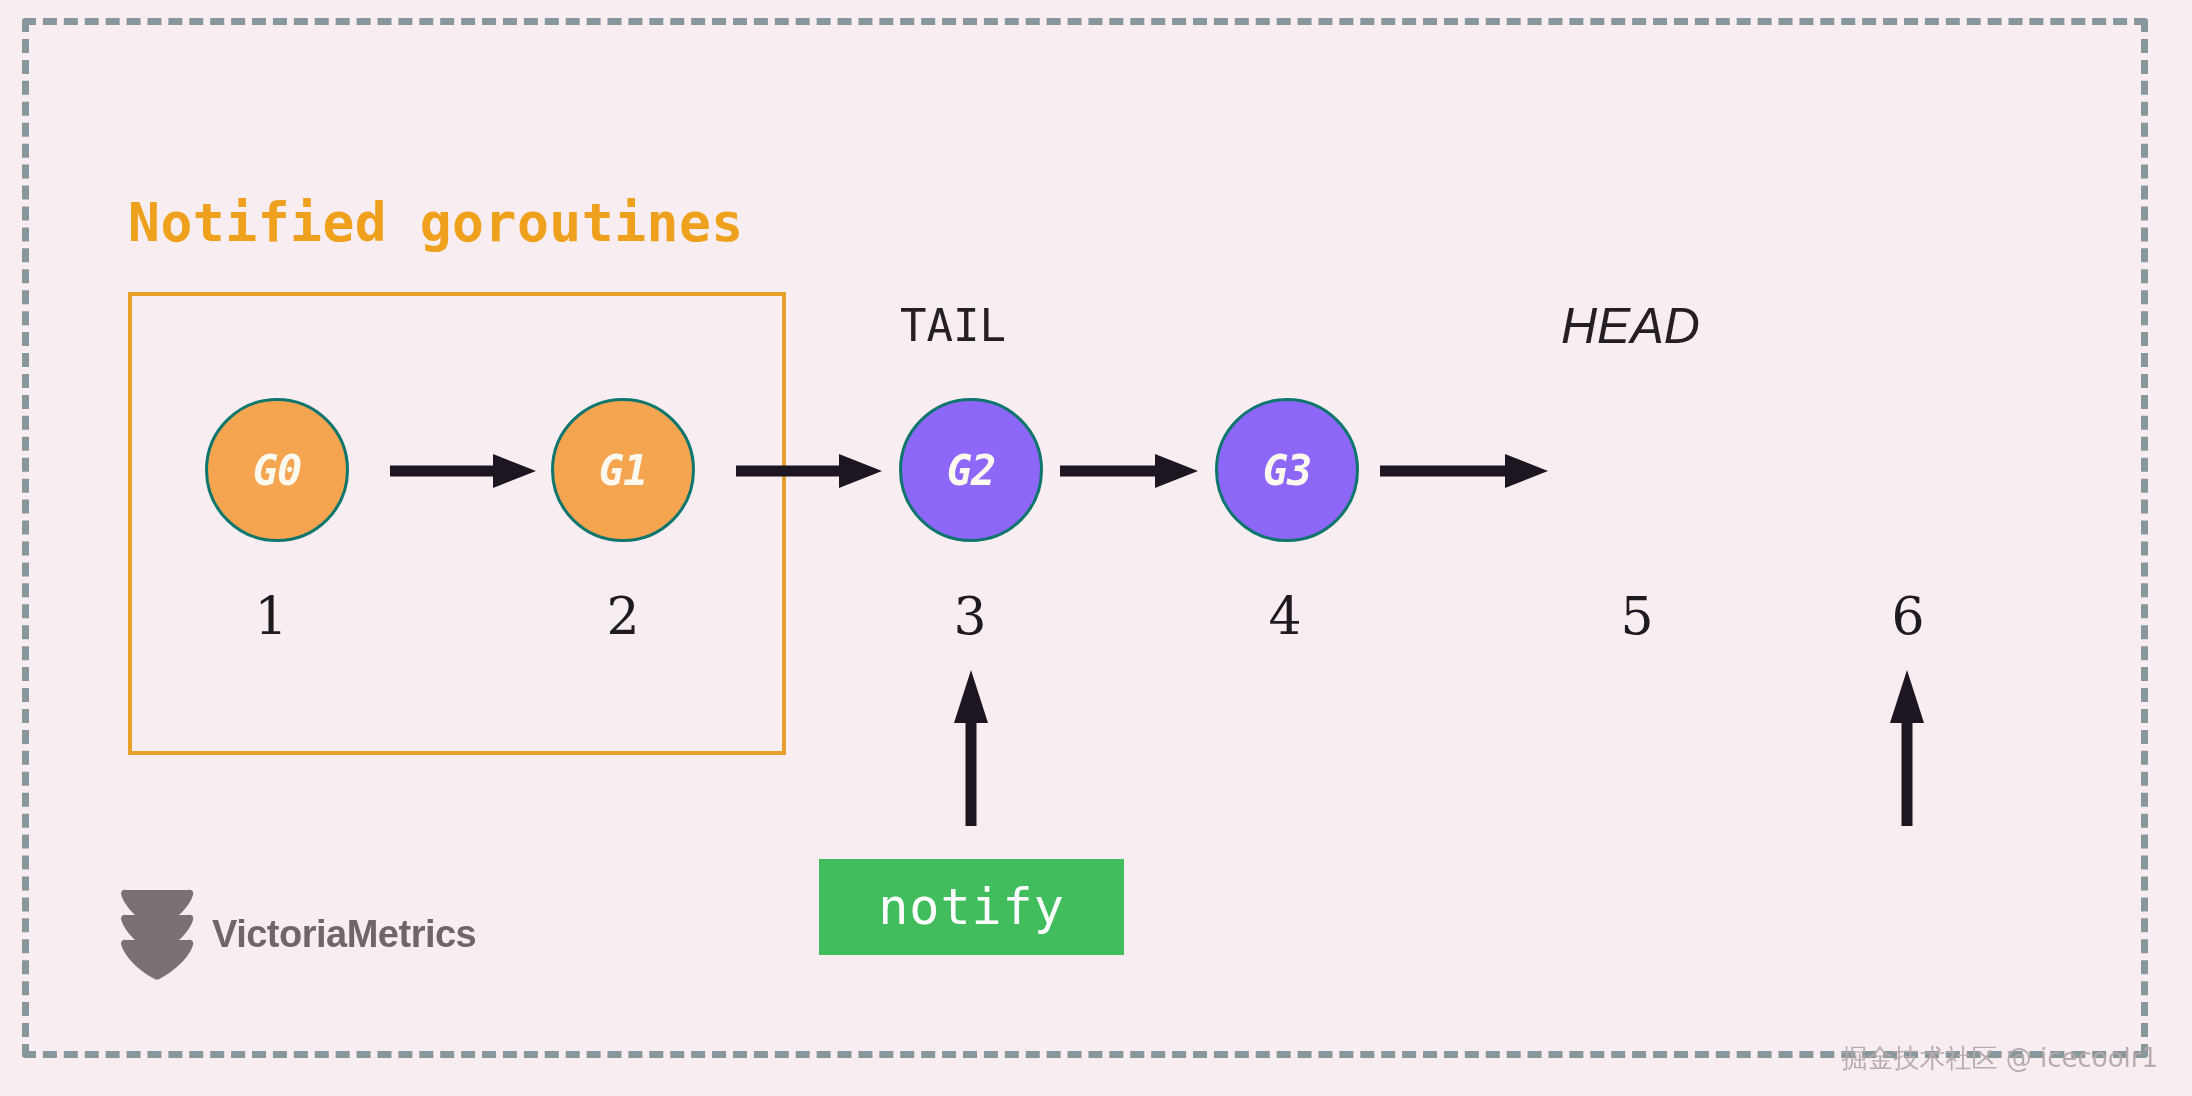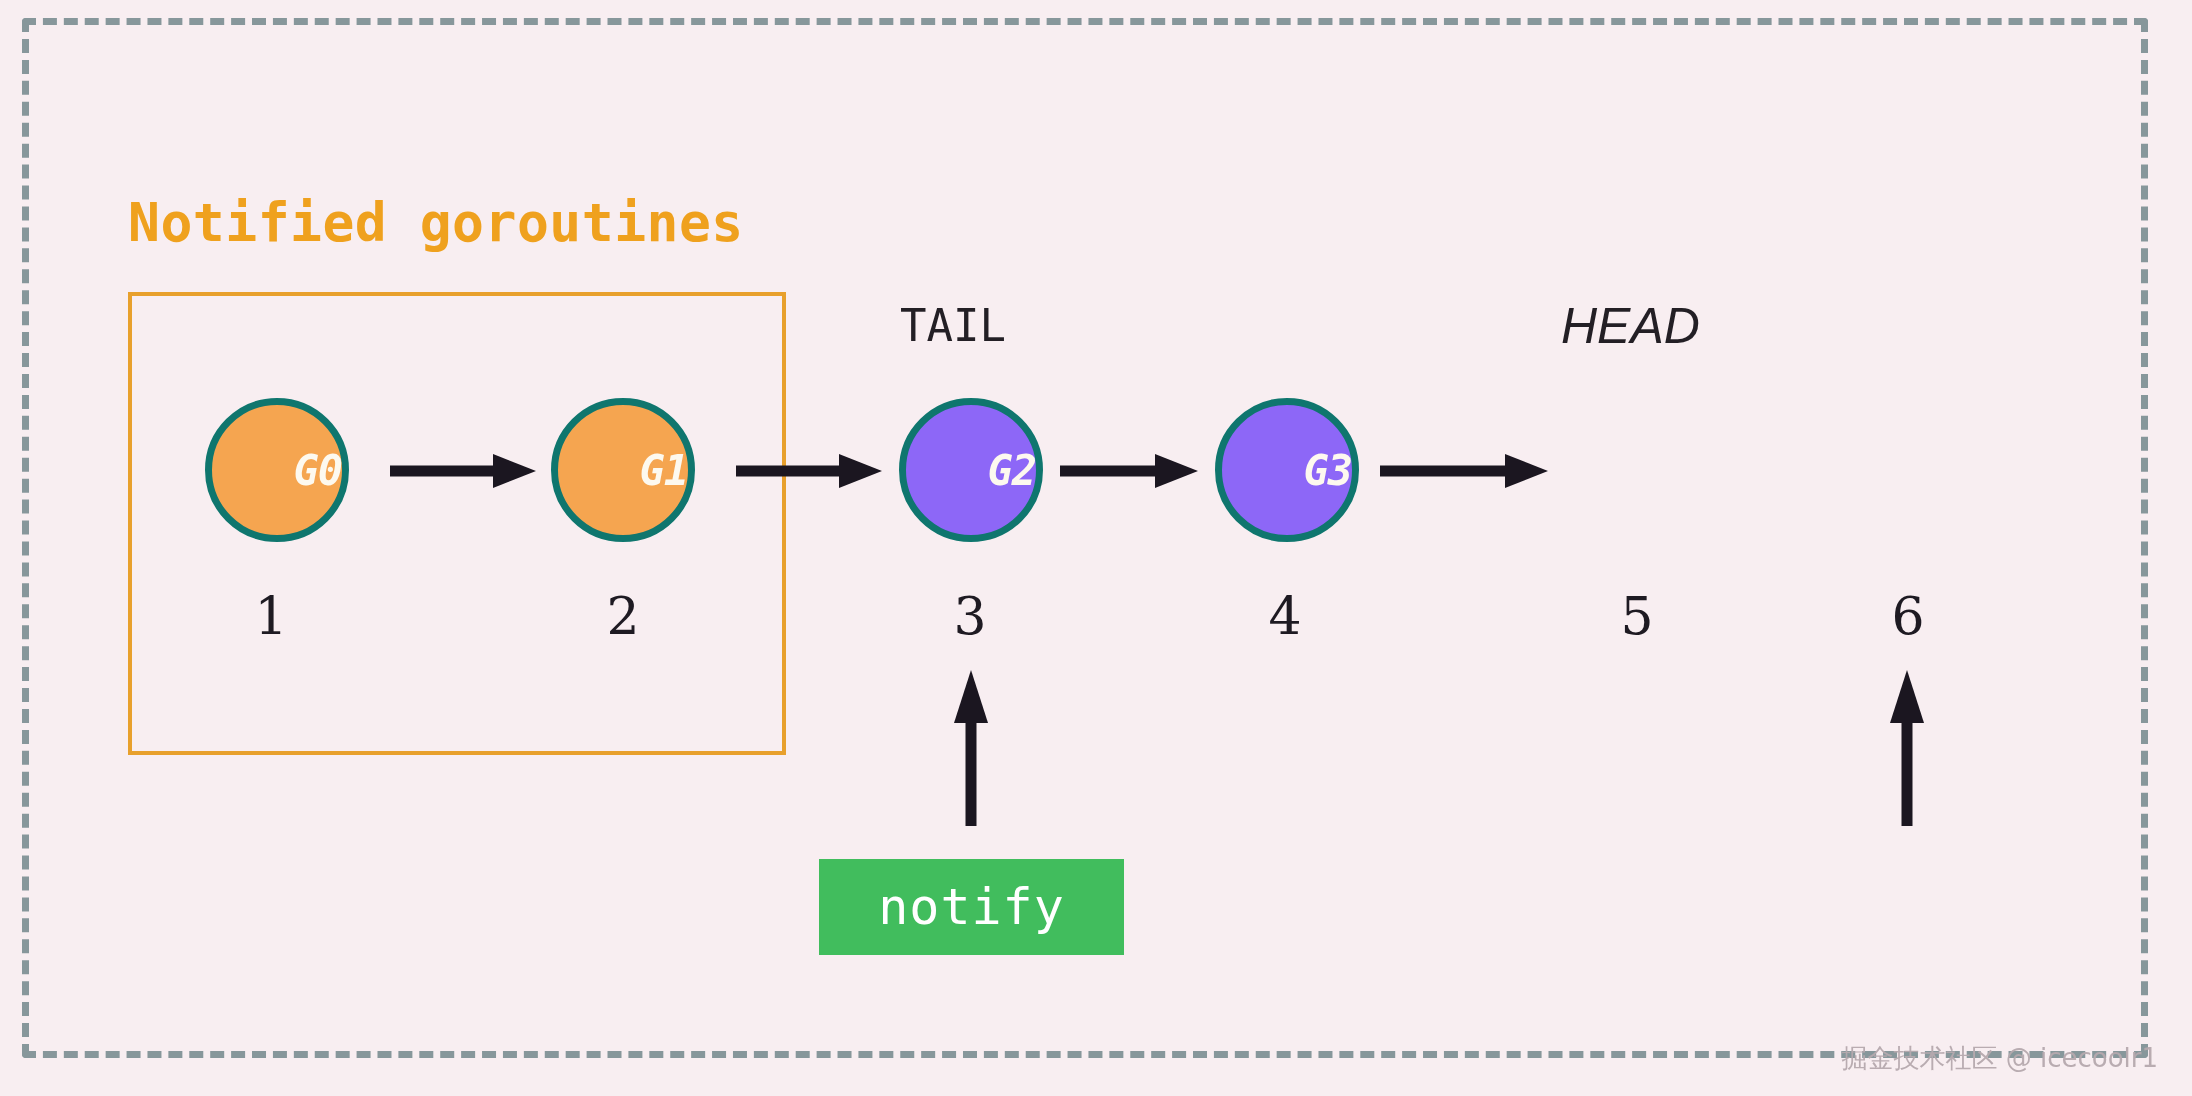--- a/index.html
+++ b/index.html
@@ -57,25 +57,25 @@
     box-sizing: border-box;
     background: transparent;
   }
 
   
   .node {
     position: absolute;
     width: 144px;
     height: 144px;
     border-radius: 50%;
-    border: 7px solid #0f766e;
+    border: 3px solid #0f766e;
     box-sizing: border-box;
     display: flex;
     align-items: center;
-    justify-content: flex-end;
+    justify-content: center;
   }
   .node-label {
     font-family: "DejaVu Sans Mono", "Liberation Mono", monospace;
     font-size: 42px;
     font-weight: 700;
     font-style: italic;
     color: #fdf9ef;
     letter-spacing: -1px;
     user-select: none;
   }
@@ -234,16 +234,24 @@
   <svg class="v-arrow" style="left: 1886px; top: 668px; width: 42px; height: 160px;" viewBox="0 0 42 160">
     <line x1="21" y1="158" x2="21" y2="48" stroke="#1b1620" stroke-width="11"></line>
     <polygon points="4,55 21,2 38,55" fill="#1b1620"></polygon>
   </svg>
 
   <div class="action-box" style="left: 819px; top: 827px; width: 305px; height: 96px; margin-top: 32px;">
     <span class="action-label">notify</span>
   </div>
 
 
+  <div class="brand">
+    <svg class="brand-mark" viewBox="0 0 78 92">
+      <path d="M3 6 C3 3 5 1 8 2 L70 2 C74 1 76 4 75 7 C72 18 58 32 43 40 C40 42 38 42 35 40 C20 32 6 18 3 6 Z" fill="#7a7176"></path>
+      <path d="M3 31 C3 28 5 26 8 27 L70 27 C74 26 76 29 75 32 C72 43 58 57 43 65 C40 67 38 67 35 65 C20 57 6 43 3 31 Z" fill="#7a7176"></path>
+      <path d="M3 56 C3 53 5 51 8 52 L70 52 C74 51 76 54 75 57 C72 68 58 82 43 90 C40 92 38 92 35 90 C20 82 6 68 3 56 Z" fill="#7a7176"></path>
+    </svg>
+    <span class="brand-text">VictoriaMetrics</span>
+  </div>
 
   <div class="watermark">掘金技术社区 @ icecoolr1</div>
 
 </div>
 
 </body></html>

